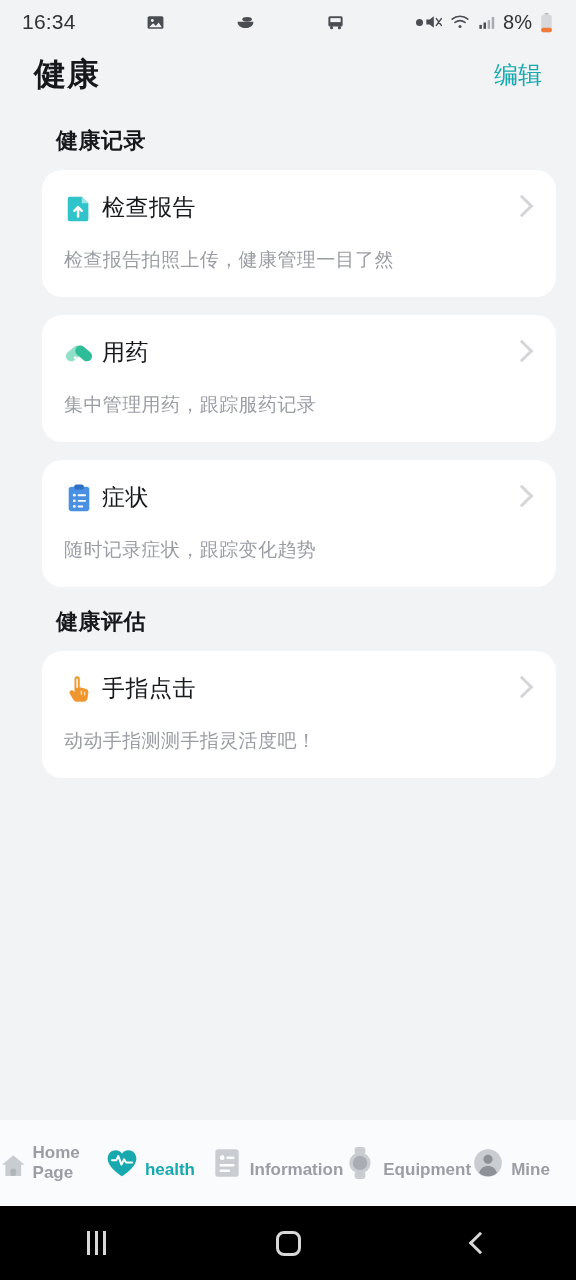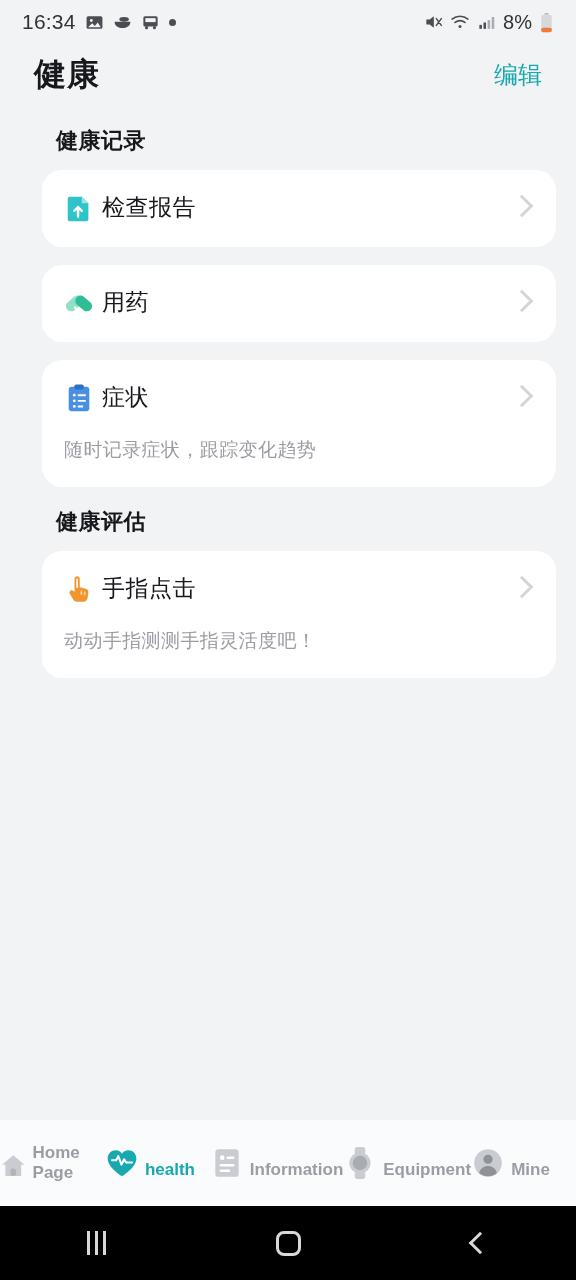--- a/index.html
+++ b/index.html
@@ -9,21 +9,21 @@
     font-family:"Liberation Sans", sans-serif;
     overflow:hidden;
   }
   #phone { position:relative; width:576px; height:1280px; background:#f2f3f5; }
 
   
   .statusbar {
     height:44px; display:flex; align-items:center;
     padding:0 22px; color:#3c3f44;
   }
-  .sb-left { display:flex; align-items:center; gap:9px; flex:1; }
+  .sb-left { display:flex; align-items:center; gap:9px; flex:1;justify-content:space-between; }
   .sb-time { font-size:21px; letter-spacing:.2px; color:#333; }
   .sb-right { display:flex; align-items:center; gap:7px; }
   .sb-pct { font-size:20px; color:#333; }
   .sb-ico { display:block; }
   .sb-dot { width:7px; height:7px; border-radius:50%; background:#4a4d52; }
 
   
   .header {
     height:62px; display:flex; align-items:center;
     padding:0 34px; justify-content:space-between;
@@ -149,33 +149,35 @@
     <div class="card">
       <div class="card-head">
         <svg class="card-icon" viewBox="0 0 32 32">
           <path d="M6 4h13l7 7v17a2 2 0 01-2 2H6a2 2 0 01-2-2V6a2 2 0 012-2z" fill="#2ec4c9"></path>
           <path d="M19 4l7 7h-7z" fill="#9fe4e8"></path>
           <path d="M15 25v-9M15 15l-4 4M15 15l4 4" stroke="#ffffff" stroke-width="2.6" stroke-linecap="round" stroke-linejoin="round" fill="none"></path>
         </svg>
         <span class="card-title">检查报告</span>
       </div>
       <div class="chev"></div>
+      <div class="card-desc">检查报告拍照上传，健康管理一目了然</div>
     </div>
 
     <div class="card">
       <div class="card-head">
         <svg class="card-icon" viewBox="0 0 32 32">
           <rect x="1" y="11" width="20" height="11" rx="5.5" transform="rotate(-40 11 16.5)" fill="#8fe0c6"></rect>
           <rect x="11" y="11" width="20" height="11" rx="5.5" transform="rotate(40 21 16.5)" fill="#2ebd96"></rect>
           <circle cx="12" cy="21" r="1.6" fill="#ffffff"></circle>
           <circle cx="16" cy="24" r="1.3" fill="#ffffff"></circle>
         </svg>
         <span class="card-title">用药</span>
       </div>
       <div class="chev"></div>
+      <div class="card-desc">集中管理用药，跟踪服药记录</div>
     </div>
 
     <div class="card">
       <div class="card-head">
         <svg class="card-icon" viewBox="0 0 32 32">
           <rect x="5" y="4" width="22" height="26" rx="3" fill="#4a90e2"></rect>
           <rect x="11" y="1.5" width="10" height="5.5" rx="2" fill="#2f6fc4"></rect>
           <circle cx="11" cy="13" r="1.5" fill="#ffffff"></circle>
           <rect x="14.5" y="12" width="9" height="2" rx="1" fill="#ffffff"></rect>
           <circle cx="11" cy="19" r="1.5" fill="#ffffff"></circle>

